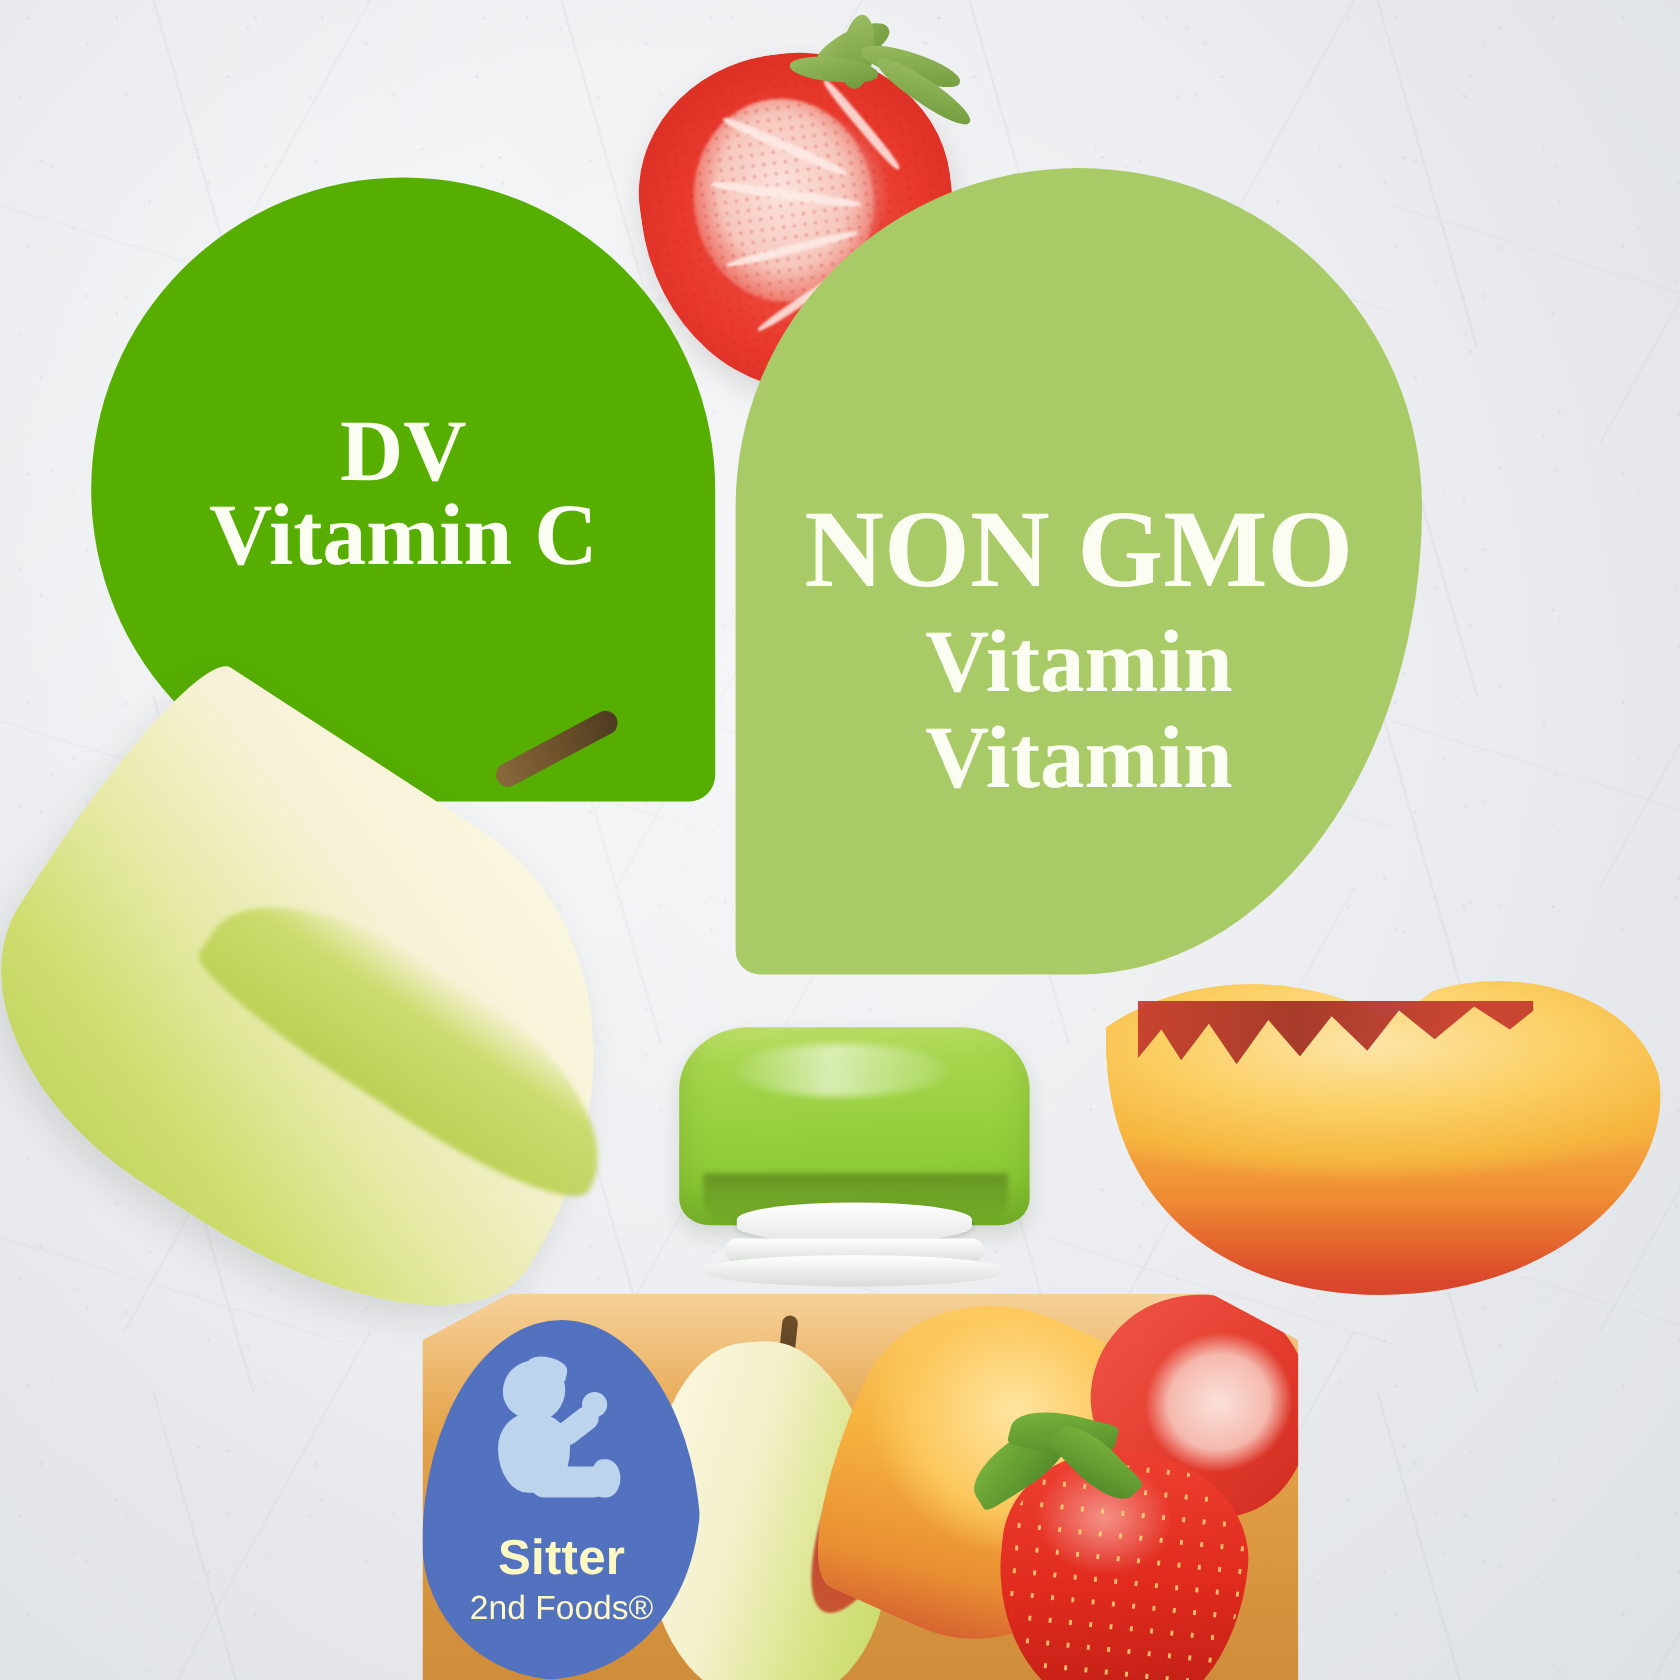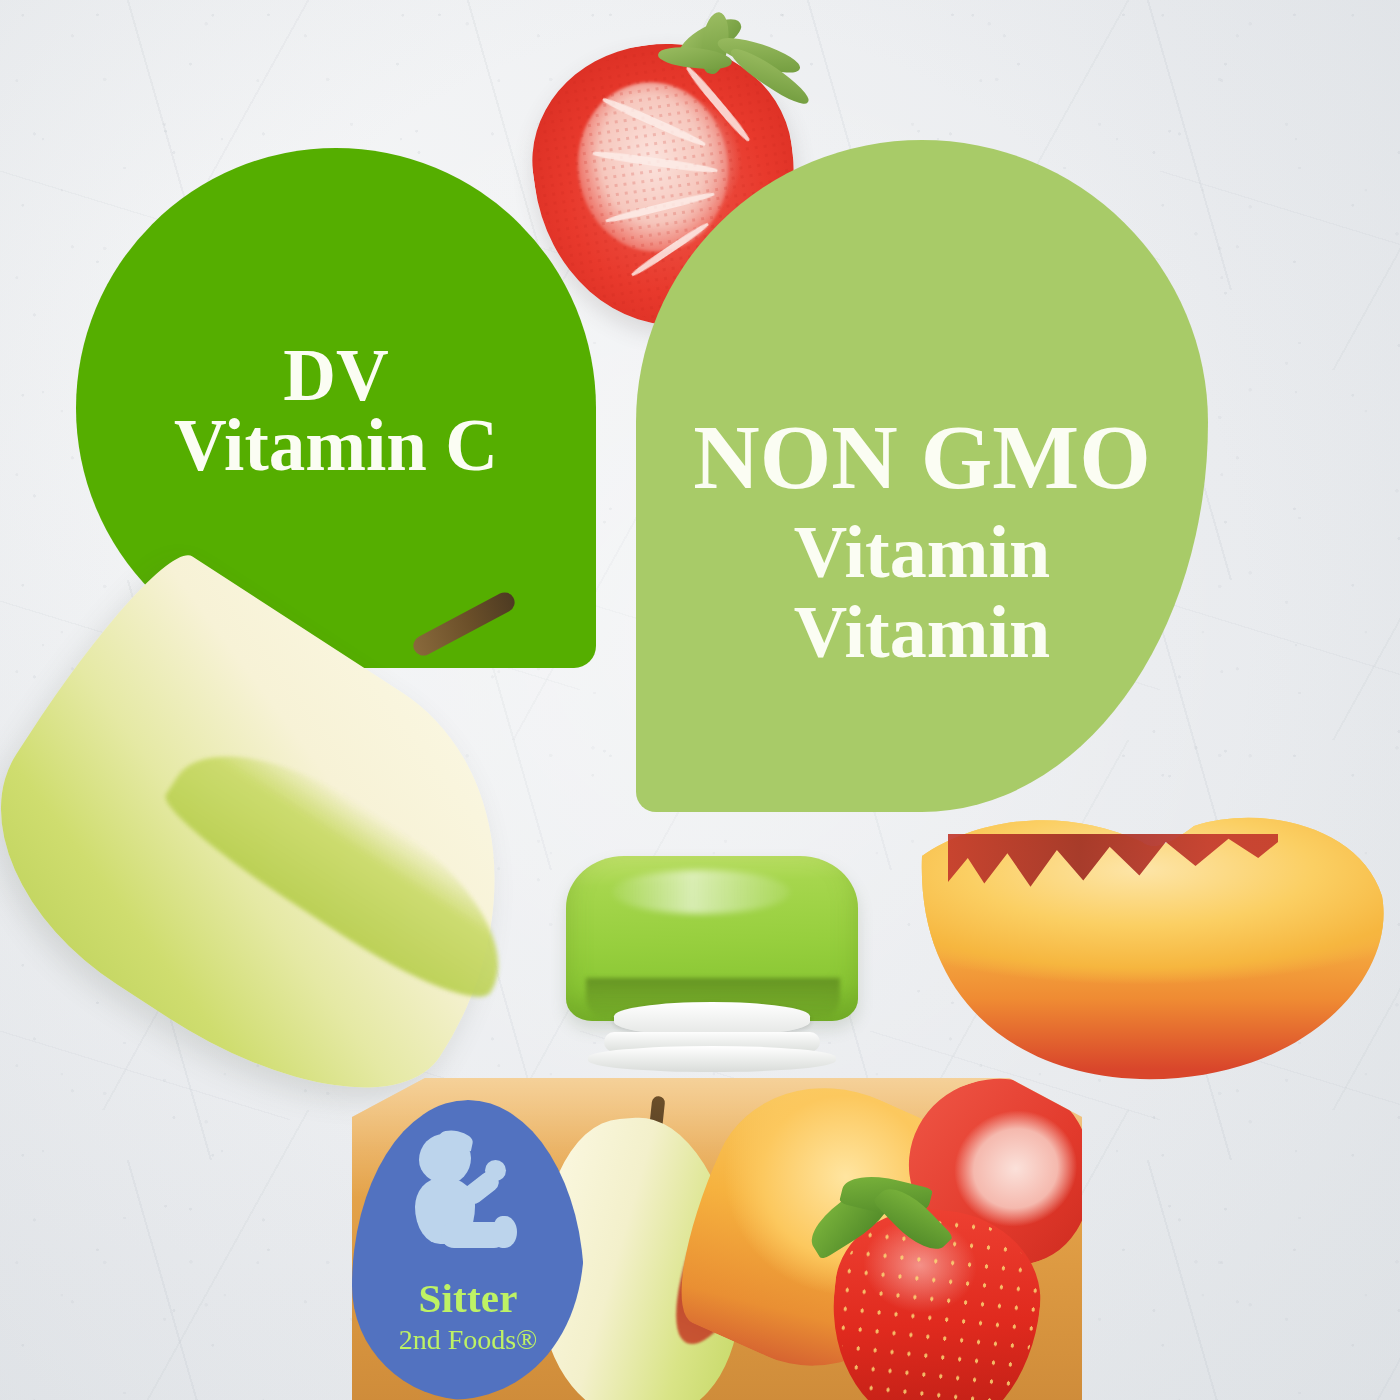--- a/index.html
+++ b/index.html
@@ -91,21 +91,21 @@
   #badge-vitc .pct .sym { font-size: 104px; }
   #badge-vitc .dv {
     font-size: 73px; font-weight: 700; line-height: 1.02; margin-top: 6px;
   }
   #badge-vitc .vitc {
     font-size: 73px; font-weight: 700; line-height: 1.02; margin-top: -4px; font-family: Liberation Serif, serif;
   }
 
   
   #badge-gmo {
-    left: 636px; top: 140px;
+    left: 613px; top: 140px;
     width: 572px; height: 672px;
     background: #a8cb68;
     border-radius: 50% 50% 50% 20px / 42% 42% 58% 20px;
   }
   #badge-gmo .l1 {
     font-size: 92px; font-weight: 700; line-height: 1.0;
     letter-spacing: 0px; margin-top: 132px;
   }
   #badge-gmo .l2 { font-size: 74px; font-weight: 700; line-height: 1.08; margin-top: 10px; }
   #badge-gmo .l3 { font-size: 74px; font-weight: 700; line-height: 1.08; }
@@ -294,22 +294,22 @@
   }
 
   
   #sitter-badge {
     position: absolute; left: 352px; top: 1100px;
     width: 232px; height: 300px;
     background: #5272c0;
     border-radius: 50% 50% 50% 50% / 62% 62% 38% 38%;
     clip-path: path("M 116 0 C 206 0, 232 78, 232 142 C 232 234, 178 300, 96 300 L 0 300 L 0 118 C 0 46, 44 0, 116 0 Z");
     display: flex; flex-direction: column; align-items: center;
-    font-family: Liberation Serif, serif;
-    color: #bef264;
+    font-family: Liberation Sans, sans-serif;
+    color: #fef9c3;
   }
   #sitter-badge .baby {
     position: relative; width: 118px; height: 130px; margin-top: 34px;
   }
   #sitter-badge .baby .head {
     position: absolute; left: 10px; top: 0; width: 52px; height: 50px;
     background: #bcd4ec; border-radius: 48% 52% 46% 54% / 52% 48% 52% 48%;
   }
   #sitter-badge .baby .hair {
     position: absolute; left: 30px; top: -3px; width: 34px; height: 17px;

